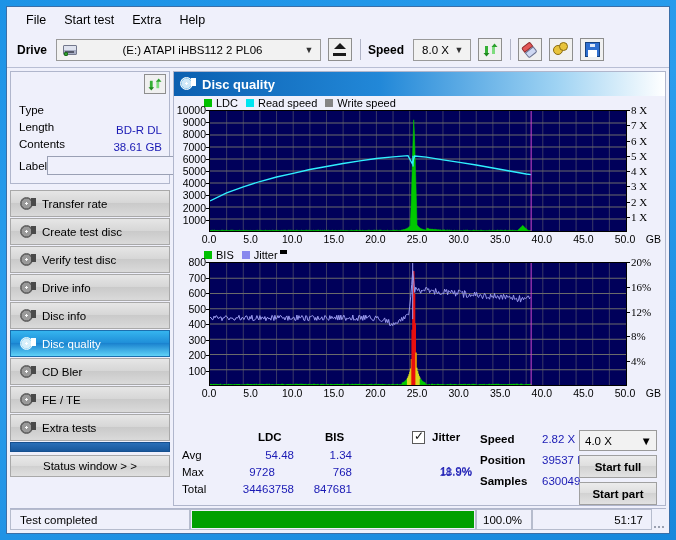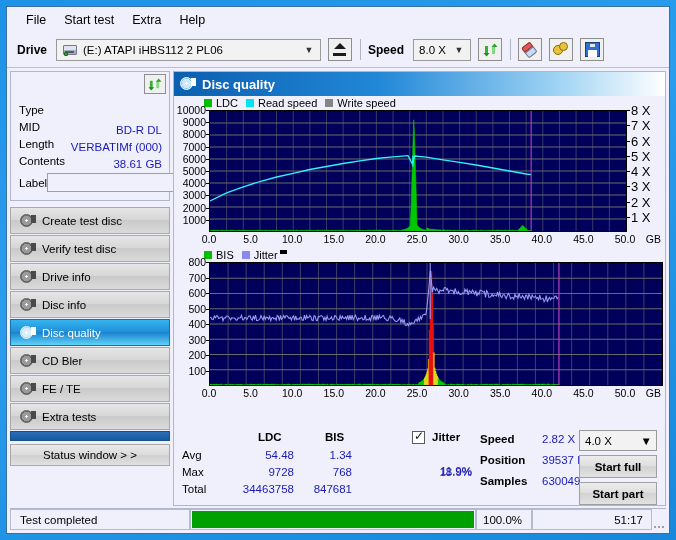--- a/index.html
+++ b/index.html
@@ -73,21 +73,21 @@
   }
   .tb-label { font-size: 12px; font-weight: bold; color: #000; margin-right: 9px;}
   .combo {
     height: 22px; background: #f2f2f2;
     border: 1px solid #9a9a9a;
     display: flex; align-items: center;
     font-size: 11.5px; color: #000;
     padding: 0 4px 0 5px;
     position: relative;
   }
-  .combo .cb-text { flex: 1; white-space: nowrap; overflow: hidden; }
+  .combo .cb-text { flex: 1; white-space: nowrap; overflow: hidden; text-align: center; }
   .combo .chev { width: 14px; text-align: center; color: #333; font-size: 9px; }
   .drive-combo { width: 265px; margin-right: 7px; }
   .drive-combo .drv-ico {
     width: 16px; height: 14px; margin-right: 5px; position: relative; flex: none;
   }
   .drv-ico .body {
     position: absolute; left: 1px; top: 2px; width: 14px; height: 10px;
     background: linear-gradient(180deg,#dfe3ef 0 45%, #a8aec4 46% 100%);
     border: 1px solid #73788c; border-radius: 1px;
   }
@@ -246,22 +246,22 @@
   }
   .yaxis .t {
     position:absolute; right:3px; font-size:10.5px; color:#000;
     transform: translateY(-50%); white-space:nowrap;
   }
   .yaxis .tick {
     position:absolute; right:0px; width:3px;height:1px;background:#000;
   }
   .yaxis-r { width: 36px; flex:none; position:relative;}
   .yaxis-r .t {
-    position:absolute; left:4px; font-size:13px; color:#000;
-    transform: translateY(-50%); white-space:nowrap;
+    position:absolute; left:4px; font-size:11px; color:#000;
+    transform: translateY(-50%); white-space:nowrap;font-family:Liberation Serif, serif;
   }
   .yaxis-r .tick { position:absolute; left:0; width:3px;height:1px;background:#000;}
   .plot {
     flex:1; position:relative; background:#00005a;
     border:1px solid #000; min-width:0;
   }
   .plot svg { display:block; width:100%; height:100%; }
   .xaxis { height: 16px; display:flex; position:relative; }
   .xaxis .xlab {
     position:absolute; font-size:10.5px; color:#000;
@@ -400,41 +400,44 @@
               <path d="M8.5 4 L14.5 4 L11.5 0.5 Z" fill="#2da02d"></path>
             </svg>
           </div>
         </div>
         <div class="disc-panel">
           <div class="row">
             <span class="k">Type</span>
             <span class="v">BD-R DL</span>
           </div>
           <div class="row">
-            <span class="k">MID</span>
-            <span class="v">VERBATIMf (000)</span>
-          </div>
-          <div class="row">
             <span class="k">Length</span>
             <span class="v">38.61 GB</span>
           </div>
           <div class="row">
             <span class="k">Contents</span>
             <span class="v">data</span>
           </div>
           <div class="label-row">
             <span class="k">Label</span>
             <input class="label-input" type="text" value="" placeholder="" style="">
             <div class="cd-btn">
               <div class="cd-glyph"></div>
             </div>
           </div>
         </div>
 
         <div class="navlist">
+          <div class="navitem">
+            <span class="nico">
+                <span class="ring"></span>
+                <span class="mk"></span>
+              </span>
+            <span>Transfer rate</span>
+          </div>
           <div class="navitem">
             <span class="nico">
                 <span class="ring"></span>
                 <span class="mk"></span>
               </span>
             <span>Create test disc</span>
           </div>
           <div class="navitem">
             <span class="nico">
                 <span class="ring"></span>
@@ -1105,20 +1108,32 @@
                     <rect x="317.5" y="121.1" width="1.6" height="1.0" fill="#00c800"></rect>
                     <rect x="318.2" y="121.6" width="1.6" height="1.0" fill="#00c800"></rect>
                     <rect x="319.0" y="121.2" width="1.6" height="1.0" fill="#00c800"></rect>
                     <rect x="319.7" y="120.8" width="1.6" height="1.2" fill="#00c800"></rect>
                     <rect x="320.5" y="121.8" width="1.6" height="1.0" fill="#00c800"></rect>
                     <path d="M 0.0 54.5 L 1.0 54.5 L 2.0 56.5 L 3.0 56.7 L 4.0 53.1 L 5.0 54.8 L 6.0 52.7 L 7.0 53.2 L 8.0 55.4 L 9.0 55.1 L 10.0 54.3 L 11.0 53.8 L 12.0 57.7 L 13.0 54.8 L 14.0 55.1 L 15.0 53.4 L 16.0 52.8 L 17.0 53.6 L 18.0 55.3 L 19.0 57.0 L 20.0 54.9 L 21.0 55.0 L 22.0 55.1 L 23.0 55.5 L 24.0 57.1 L 25.0 57.0 L 26.0 54.7 L 27.0 54.9 L 28.0 54.7 L 29.0 52.3 L 30.0 56.7 L 31.0 56.9 L 31.9 54.6 L 32.9 54.6 L 33.9 56.6 L 34.9 54.4 L 35.9 52.9 L 36.9 53.0 L 37.9 56.1 L 38.9 57.2 L 39.9 53.5 L 40.9 55.9 L 41.9 52.2 L 42.9 57.5 L 43.9 57.5 L 44.9 56.8 L 45.9 55.8 L 46.9 52.6 L 47.9 55.1 L 48.9 57.0 L 49.9 52.6 L 50.9 56.5 L 51.9 54.1 L 52.9 54.4 L 53.9 56.1 L 54.9 53.5 L 55.9 57.7 L 56.9 54.8 L 57.9 54.4 L 58.9 56.0 L 59.9 55.1 L 60.9 57.2 L 61.9 52.4 L 62.9 53.3 L 63.9 57.6 L 64.9 52.3 L 65.9 56.3 L 66.9 55.1 L 67.9 52.5 L 68.9 55.0 L 69.9 52.7 L 70.9 52.7 L 71.9 54.1 L 72.9 55.5 L 73.9 54.4 L 74.9 57.0 L 75.9 54.2 L 76.9 52.9 L 77.9 57.4 L 78.9 52.9 L 79.9 56.7 L 80.9 55.8 L 81.9 56.3 L 82.9 54.5 L 83.9 54.1 L 84.9 57.3 L 85.9 57.3 L 86.9 52.0 L 87.9 56.7 L 88.9 52.6 L 89.9 55.0 L 90.9 54.5 L 91.9 52.5 L 92.9 53.9 L 93.8 57.2 L 94.8 57.7 L 95.8 52.6 L 96.8 53.3 L 97.8 57.4 L 98.8 57.7 L 99.8 53.3 L 100.8 53.9 L 101.8 52.7 L 102.8 52.8 L 103.8 53.7 L 104.8 57.2 L 105.8 54.4 L 106.8 57.4 L 107.8 53.1 L 108.8 56.3 L 109.8 56.3 L 110.8 55.7 L 111.8 53.8 L 112.8 57.1 L 113.8 56.7 L 114.8 52.5 L 115.8 53.2 L 116.8 55.3 L 117.8 56.5 L 118.8 57.3 L 119.8 52.6 L 120.8 55.8 L 121.8 53.3 L 122.8 55.3 L 123.8 55.4 L 124.8 53.9 L 125.8 56.3 L 126.8 52.3 L 127.8 57.1 L 128.8 52.2 L 129.8 56.9 L 130.8 52.1 L 131.8 56.7 L 132.8 54.5 L 133.8 52.1 L 134.8 54.6 L 135.8 57.5 L 136.8 55.1 L 137.8 56.0 L 138.8 55.0 L 139.8 54.6 L 140.8 56.9 L 141.8 56.6 L 142.8 52.0 L 143.8 57.3 L 144.8 56.4 L 145.8 57.1 L 146.8 55.1 L 147.8 57.7 L 148.8 52.6 L 149.8 52.5 L 150.8 56.4 L 151.8 53.2 L 152.8 57.4 L 153.8 52.2 L 154.8 56.6 L 155.8 52.2 L 156.7 55.2 L 157.7 54.5 L 158.7 53.0 L 159.7 52.4 L 160.7 55.5 L 161.7 55.9 L 162.7 57.6 L 163.7 57.7 L 164.7 55.1 L 165.7 52.9 L 166.7 55.0 L 167.7 53.5 L 168.7 55.9 L 169.7 57.2 L 170.7 58.2 L 171.7 58.4 L 172.7 57.9 L 173.7 56.4 L 174.7 54.9 L 175.7 59.5 L 176.7 56.4 L 177.7 59.7 L 178.7 56.4 L 179.7 62.4 L 180.7 62.5 L 181.7 60.6 L 182.7 62.6 L 183.7 59.7 L 184.7 61.6 L 185.7 59.6 L 186.7 60.2 L 187.7 60.4 L 188.7 57.6 L 189.7 56.3 L 190.7 58.3 L 191.7 54.4 L 192.7 57.6 L 193.7 53.6 L 194.7 56.0 L 195.7 52.2 L 196.7 51.5 L 197.7 51.3 L 198.7 51.8 L 199.7 43.8 L 200.7 33.6 L 201.7 21.6 L 202.7 7.6 L 203.7 17.8 L 204.7 29.4 L 205.7 24.2 L 206.7 25.9 L 207.7 27.5 L 208.7 25.4 L 209.7 27.9 L 210.7 30.3 L 211.7 27.0 L 212.7 28.0 L 213.7 27.1 L 214.7 28.0 L 215.7 24.6 L 216.7 24.5 L 217.7 26.8 L 218.6 25.7 L 219.6 29.7 L 220.6 28.0 L 221.6 26.9 L 222.6 27.6 L 223.6 27.3 L 224.6 31.4 L 225.6 25.5 L 226.6 29.1 L 227.6 30.7 L 228.6 28.5 L 229.6 31.1 L 230.6 31.5 L 231.6 31.2 L 232.6 30.0 L 233.6 30.9 L 234.6 26.1 L 235.6 28.5 L 236.6 26.5 L 237.6 31.8 L 238.6 27.6 L 239.6 28.6 L 240.6 29.8 L 241.6 27.0 L 242.6 28.9 L 243.6 31.1 L 244.6 27.6 L 245.6 33.2 L 246.6 29.8 L 247.6 31.4 L 248.6 27.1 L 249.6 27.4 L 250.6 28.2 L 251.6 29.1 L 252.6 28.4 L 253.6 34.5 L 254.6 27.6 L 255.6 29.2 L 256.6 34.3 L 257.6 34.3 L 258.6 33.5 L 259.6 31.0 L 260.6 33.5 L 261.6 31.9 L 262.6 32.4 L 263.6 33.0 L 264.6 29.0 L 265.6 32.8 L 266.6 29.3 L 267.6 33.5 L 268.6 34.5 L 269.6 31.9 L 270.6 31.6 L 271.6 33.5 L 272.6 35.7 L 273.6 32.6 L 274.6 30.3 L 275.6 32.2 L 276.6 35.7 L 277.6 34.7 L 278.6 34.6 L 279.6 36.2 L 280.6 31.2 L 281.5 33.9 L 282.5 33.0 L 283.5 35.2 L 284.5 30.4 L 285.5 34.5 L 286.5 35.1 L 287.5 32.6 L 288.5 34.1 L 289.5 36.3 L 290.5 32.3 L 291.5 32.3 L 292.5 36.3 L 293.5 31.3 L 294.5 33.4 L 295.5 36.1 L 296.5 32.0 L 297.5 34.1 L 298.5 34.2 L 299.5 33.0 L 300.5 35.4 L 301.5 34.6 L 302.5 36.8 L 303.5 32.0 L 304.5 36.3 L 305.5 35.9 L 306.5 35.2 L 307.5 38.8 L 308.5 37.1 L 309.5 32.5 L 310.5 39.1 L 311.5 36.0 L 312.5 34.3 L 313.5 36.8 L 314.5 34.7 L 315.5 35.5 L 316.5 35.1 L 317.5 33.2 L 318.5 33.0 L 319.5 35.8 L 320.5 34.4" fill="none" stroke="#9a9aee" stroke-width="1"></path>
                     <line x1="202.6752" y1="0" x2="202.6752" y2="56.11999999999999" stroke="#9a9aee" stroke-width="1"></line>
                     <line x1="321.152" y1="0" x2="321.152" y2="122" stroke="#cc44cc" stroke-width="1"></line>
                   </svg>
                 </div>
+              <div class="yaxis-r" id="ax-b-r">
+                  <span class="t" style="top: 0px;">20%</span>
+                  <span class="tick" style="top: 0px;"></span>
+                  <span class="t" style="top: 24.8px;">16%</span>
+                  <span class="tick" style="top: 24.8px;"></span>
+                  <span class="t" style="top: 49.6px;">12%</span>
+                  <span class="tick" style="top: 49.6px;"></span>
+                  <span class="t" style="top: 74.4px;">8%</span>
+                  <span class="tick" style="top: 74.4px;"></span>
+                  <span class="t" style="top: 99.2px;">4%</span>
+                  <span class="tick" style="top: 99.2px;"></span>
+                </div>
             </div>
             <div class="xaxis" id="xax-bot">
                 <span class="xlab" style="left: 33px;">0.0</span>
                 <span class="xlab" style="left: 74.6px;">5.0</span>
                 <span class="xlab" style="left: 116.2px;">10.0</span>
                 <span class="xlab" style="left: 157.8px;">15.0</span>
                 <span class="xlab" style="left: 199.4px;">20.0</span>
                 <span class="xlab" style="left: 241px;">25.0</span>
                 <span class="xlab" style="left: 282.6px;">30.0</span>
                 <span class="xlab" style="left: 324.2px;">35.0</span>
@@ -1138,21 +1153,21 @@
                 <span class="ck">✓</span>
               </div>
             <span class="hdr" style="left:252px;top:2px;">Jitter</span>
 
             <span class="rl" style="top:20px;">Avg</span>
             <span class="val" style="left:50px;top:20px;width:64px;">54.48</span>
             <span class="val" style="left:122px;top:20px;width:50px;">1.34</span>
             <span class="val" style="left:230px;top:36px;width:62px;">11.9%</span>
 
             <span class="rl" style="top:37px;">Max</span>
-            <span class="val" style="left:50px;top:37px;width:64px;">9728</span>
+            <span class="val" style="left:50px;top:37px;width:64px;text-align:center;">9728</span>
             <span class="val" style="left:122px;top:37px;width:50px;">768</span>
             <span class="val" style="left:230px;top:37px;width:62px;">18.9%</span>
 
             <span class="rl" style="top:54px;">Total</span>
             <span class="val" style="left:38px;top:54px;width:76px;">34463758</span>
             <span class="val" style="left:116px;top:54px;width:56px;">847681</span>
           </div>
 
           <div class="stats-mid">
             <span class="k" style="top:4px;">Speed</span>

